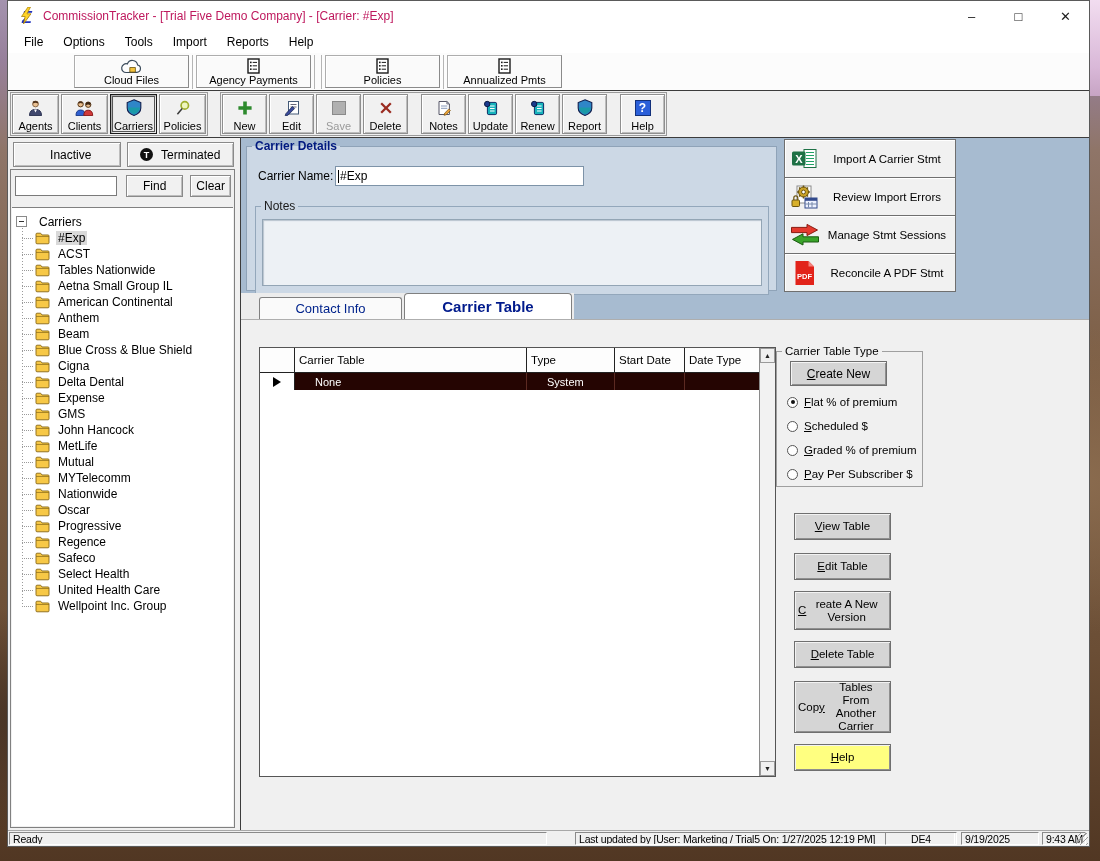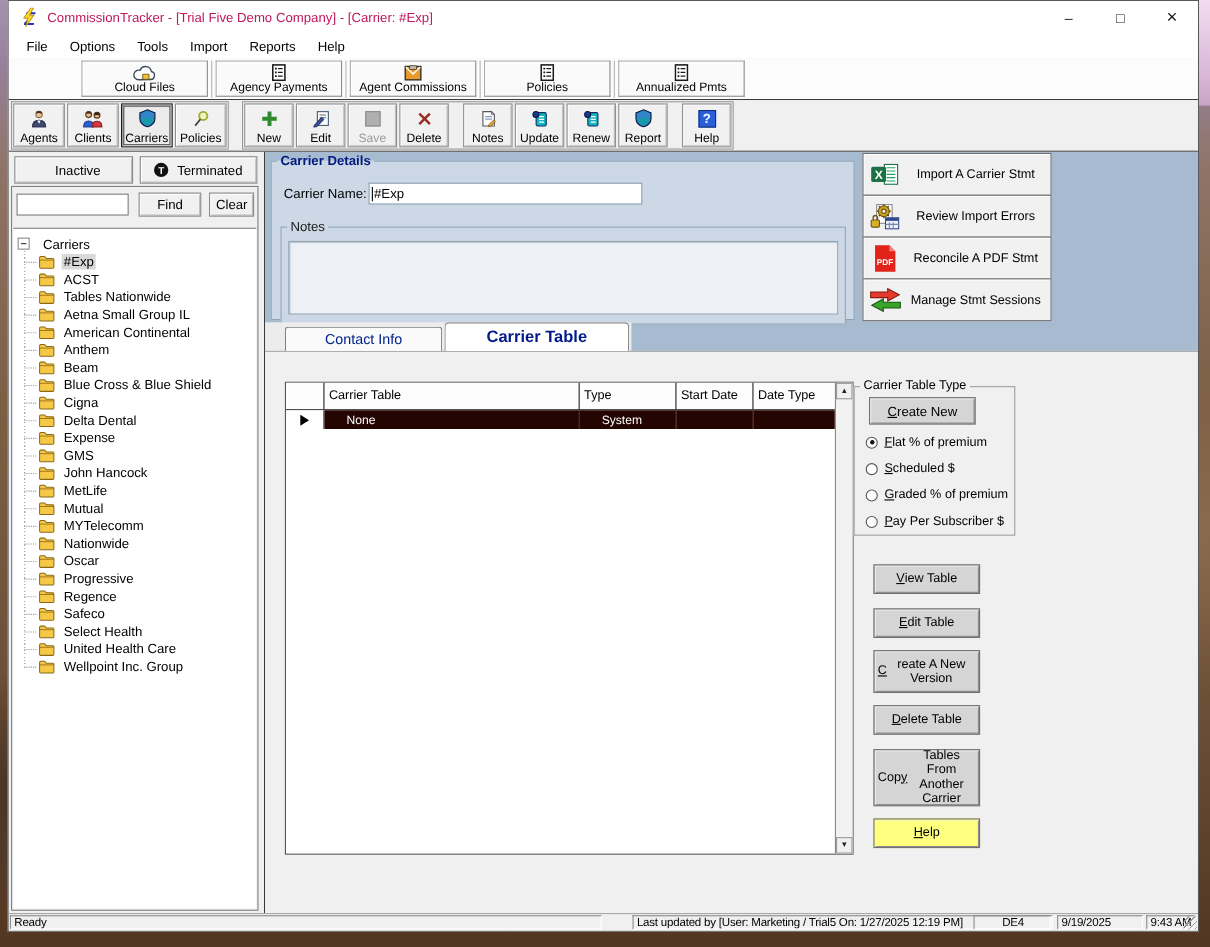--- a/index.html
+++ b/index.html
@@ -236,31 +236,20 @@
             <line x1="5.7" y1="4.4" x2="10" y2="4.4" stroke="#1a1a1a"></line>
             <rect x="3" y="7" width="1.6" height="1.6" fill="#1a1a1a"></rect>
             <line x1="5.7" y1="7.8" x2="10" y2="7.8" stroke="#1a1a1a"></line>
             <rect x="3" y="10.4" width="1.6" height="1.6" fill="#1a1a1a"></rect>
             <line x1="5.7" y1="11.2" x2="10" y2="11.2" stroke="#1a1a1a"></line>
           </svg>
         </span>
         <span class="lbl">Agency Payments</span>
       </button>
       <span class="tb1-sep"></span>
-      <button class="tb1-btn">
-        <span class="icon">
-          <svg width="17" height="15" viewBox="0 0 17 15">
-            <rect x="0.8" y="0.8" width="15.4" height="13.4" fill="#2a2a2a"></rect>
-            <rect x="2" y="2" width="13" height="11" fill="#e89a2e"></rect>
-            <path d="M2 2 L8.5 8.2 L15 2" fill="none" stroke="#fff" stroke-width="1.3"></path>
-            <rect x="5.5" y="0.8" width="6" height="3.2" fill="#c9b8a0" stroke="#2a2a2a" stroke-width="0.6"></rect>
-          </svg>
-        </span>
-        <span class="lbl">Agent Commissions</span>
-      </button>
       <span class="tb1-sep"></span>
       <button class="tb1-btn">
         <span class="icon">
           <svg width="13" height="16" viewBox="0 0 13 16">
             <rect x="1" y="1" width="11" height="14" fill="#fff" stroke="#1a1a1a" stroke-width="1.4"></rect>
             <rect x="3" y="3.6" width="1.6" height="1.6" fill="#1a1a1a"></rect>
             <line x1="5.7" y1="4.4" x2="10" y2="4.4" stroke="#1a1a1a"></line>
             <rect x="3" y="7" width="1.6" height="1.6" fill="#1a1a1a"></rect>
             <line x1="5.7" y1="7.8" x2="10" y2="7.8" stroke="#1a1a1a"></line>
             <rect x="3" y="10.4" width="1.6" height="1.6" fill="#1a1a1a"></rect>
@@ -711,36 +700,36 @@
                 <line x1="21" y1="18" x2="21" y2="23.5" stroke="#7788aa"></line>
                 <line x1="14" y1="20" x2="26" y2="20" stroke="#7788aa"></line>
                 <rect x="1" y="16" width="7.5" height="6.5" rx="1" fill="#d8b02a" stroke="#6b5410"></rect>
                 <path d="M2.8 16 v-2.1 a2 2 0 0 1 4 0 V16" fill="none" stroke="#6b5410" stroke-width="1.2"></path>
               </svg>
             </span>
             <span class="lbl">Review Import Errors</span>
           </button>
           <button class="imp-btn">
             <span class="icon">
+              <svg width="30" height="23" viewBox="0 0 30 23">
+                <path d="M1.5 4.4 h15.5 V1.4 L27.5 7 17 12.6 V9.6 H1.5 Z" fill="#e43a2e" stroke="#8a1a10"></path>
+                <path d="M28.5 16 H13 v-3 L2.5 18.6 13 24.2 v-3 h15.5 Z" fill="#3aa32a" stroke="#1a5a10" transform="translate(0,-2.2)"></path>
+              </svg>
+            </span>
+            <span class="lbl">Manage Stmt Sessions</span>
+          </button>
+          <button class="imp-btn">
+            <span class="icon">
               <svg width="23" height="26" viewBox="0 0 23 26">
                 <path d="M2.5 1 h13 l5.5 5.5 V25 H2.5 Z" fill="#e2231a"></path>
                 <path d="M15.5 1 l5.5 5.5 h-5.5 Z" fill="#f4837d"></path>
                 <text x="11.5" y="18.5" font-size="7.5" font-weight="bold" fill="#fff" text-anchor="middle" font-family="Liberation Sans,sans-serif">PDF</text>
               </svg>
             </span>
             <span class="lbl">Reconcile A PDF Stmt</span>
-          </button>
-          <button class="imp-btn">
-            <span class="icon">
-              <svg width="30" height="23" viewBox="0 0 30 23">
-                <path d="M1.5 4.4 h15.5 V1.4 L27.5 7 17 12.6 V9.6 H1.5 Z" fill="#e43a2e" stroke="#8a1a10"></path>
-                <path d="M28.5 16 H13 v-3 L2.5 18.6 13 24.2 v-3 h15.5 Z" fill="#3aa32a" stroke="#1a5a10" transform="translate(0,-2.2)"></path>
-              </svg>
-            </span>
-            <span class="lbl">Manage Stmt Sessions</span>
           </button>
         </div>
 
       <div class="tabstrip">
         <div class="tab tab-contact">Contact Info</div>
         <div class="tab tab-carrier">Carrier Table</div>
       </div>
 
       <div class="tabpage">
 

